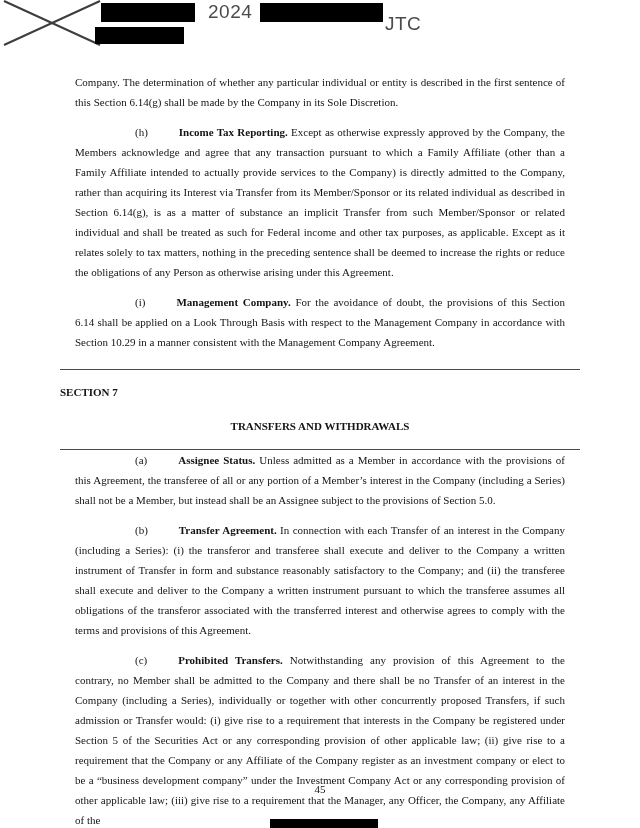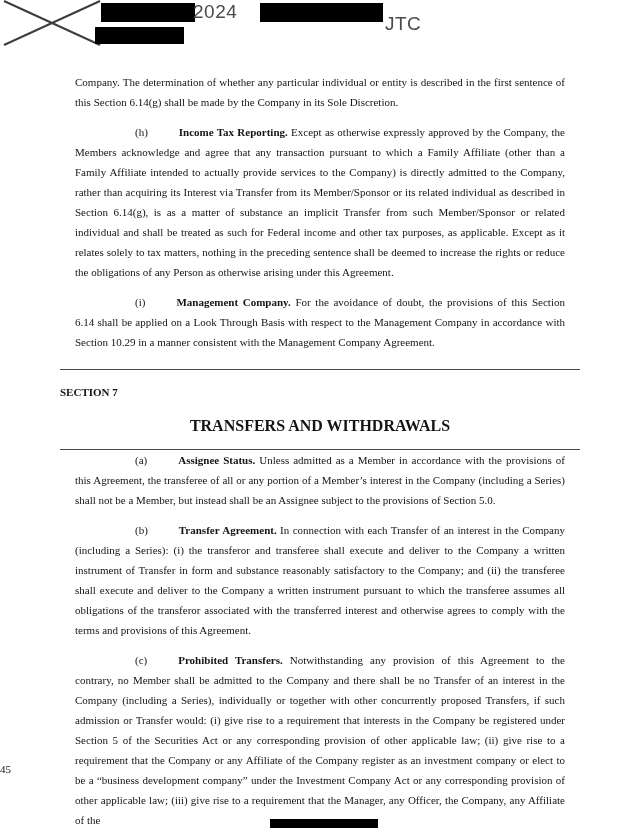--- a/index.html
+++ b/index.html
@@ -24,21 +24,21 @@
   .redact-1 { left: 101px; top: 3px;  width: 94px;  height: 19px; }
   .redact-2 { left: 260px; top: 3px;  width: 123px; height: 19px; }
   .redact-3 { left: 95px;  top: 27px; width: 89px;  height: 17px; }
   .stamp {
     position: absolute;
     font-family: "Liberation Sans", sans-serif;
     font-size: 19px; line-height: 22px;
     color: #4b4b4b;
     letter-spacing: 0.5px;
   }
-  .stamp-year   { left: 193px; top: 1px; }
+  .stamp-year   { left: 208px; top: 1px; }
   .stamp-suffix { left: 385px; top: 13px; }
 
   
   .content {
     position: absolute;
     left: 75px; right: 75px; top: 72px;
     font-size: 11px;
     line-height: 20px;
     color: #141414;
   }
@@ -54,31 +54,31 @@
     border: none;
     border-top: 1px solid #4a4a4a;
     height: 0; margin: 0;
   }
   .section-number {
     font-weight: bold;
     margin-top: 12px; font-size: 11px;
   }
   .section-title {
     text-align: center; font-weight: bold;
-    margin-top: 14px; font-size: 16px;
+    margin-top: 14px; font-size: 11px;
   }
   .rule-bottom { margin-top: 13px; }
 
   .sub-heading { margin-top: 19px; margin-bottom: 9px; text-indent: 40px; }
 
   
   .footer {
     position: absolute;
-    left: 0; right: 0; top: 763px;
-    text-align: left;
+    left: 0; right: 0; top: 783px;
+    text-align: center;
     font-size: 11px;
     color: #141414;
   }
   .redact-bottom { left: 270px; top: 819px; width: 108px; height: 9px; }
 </style>
 </head>
 <body>
 
 <div class="page">
 

